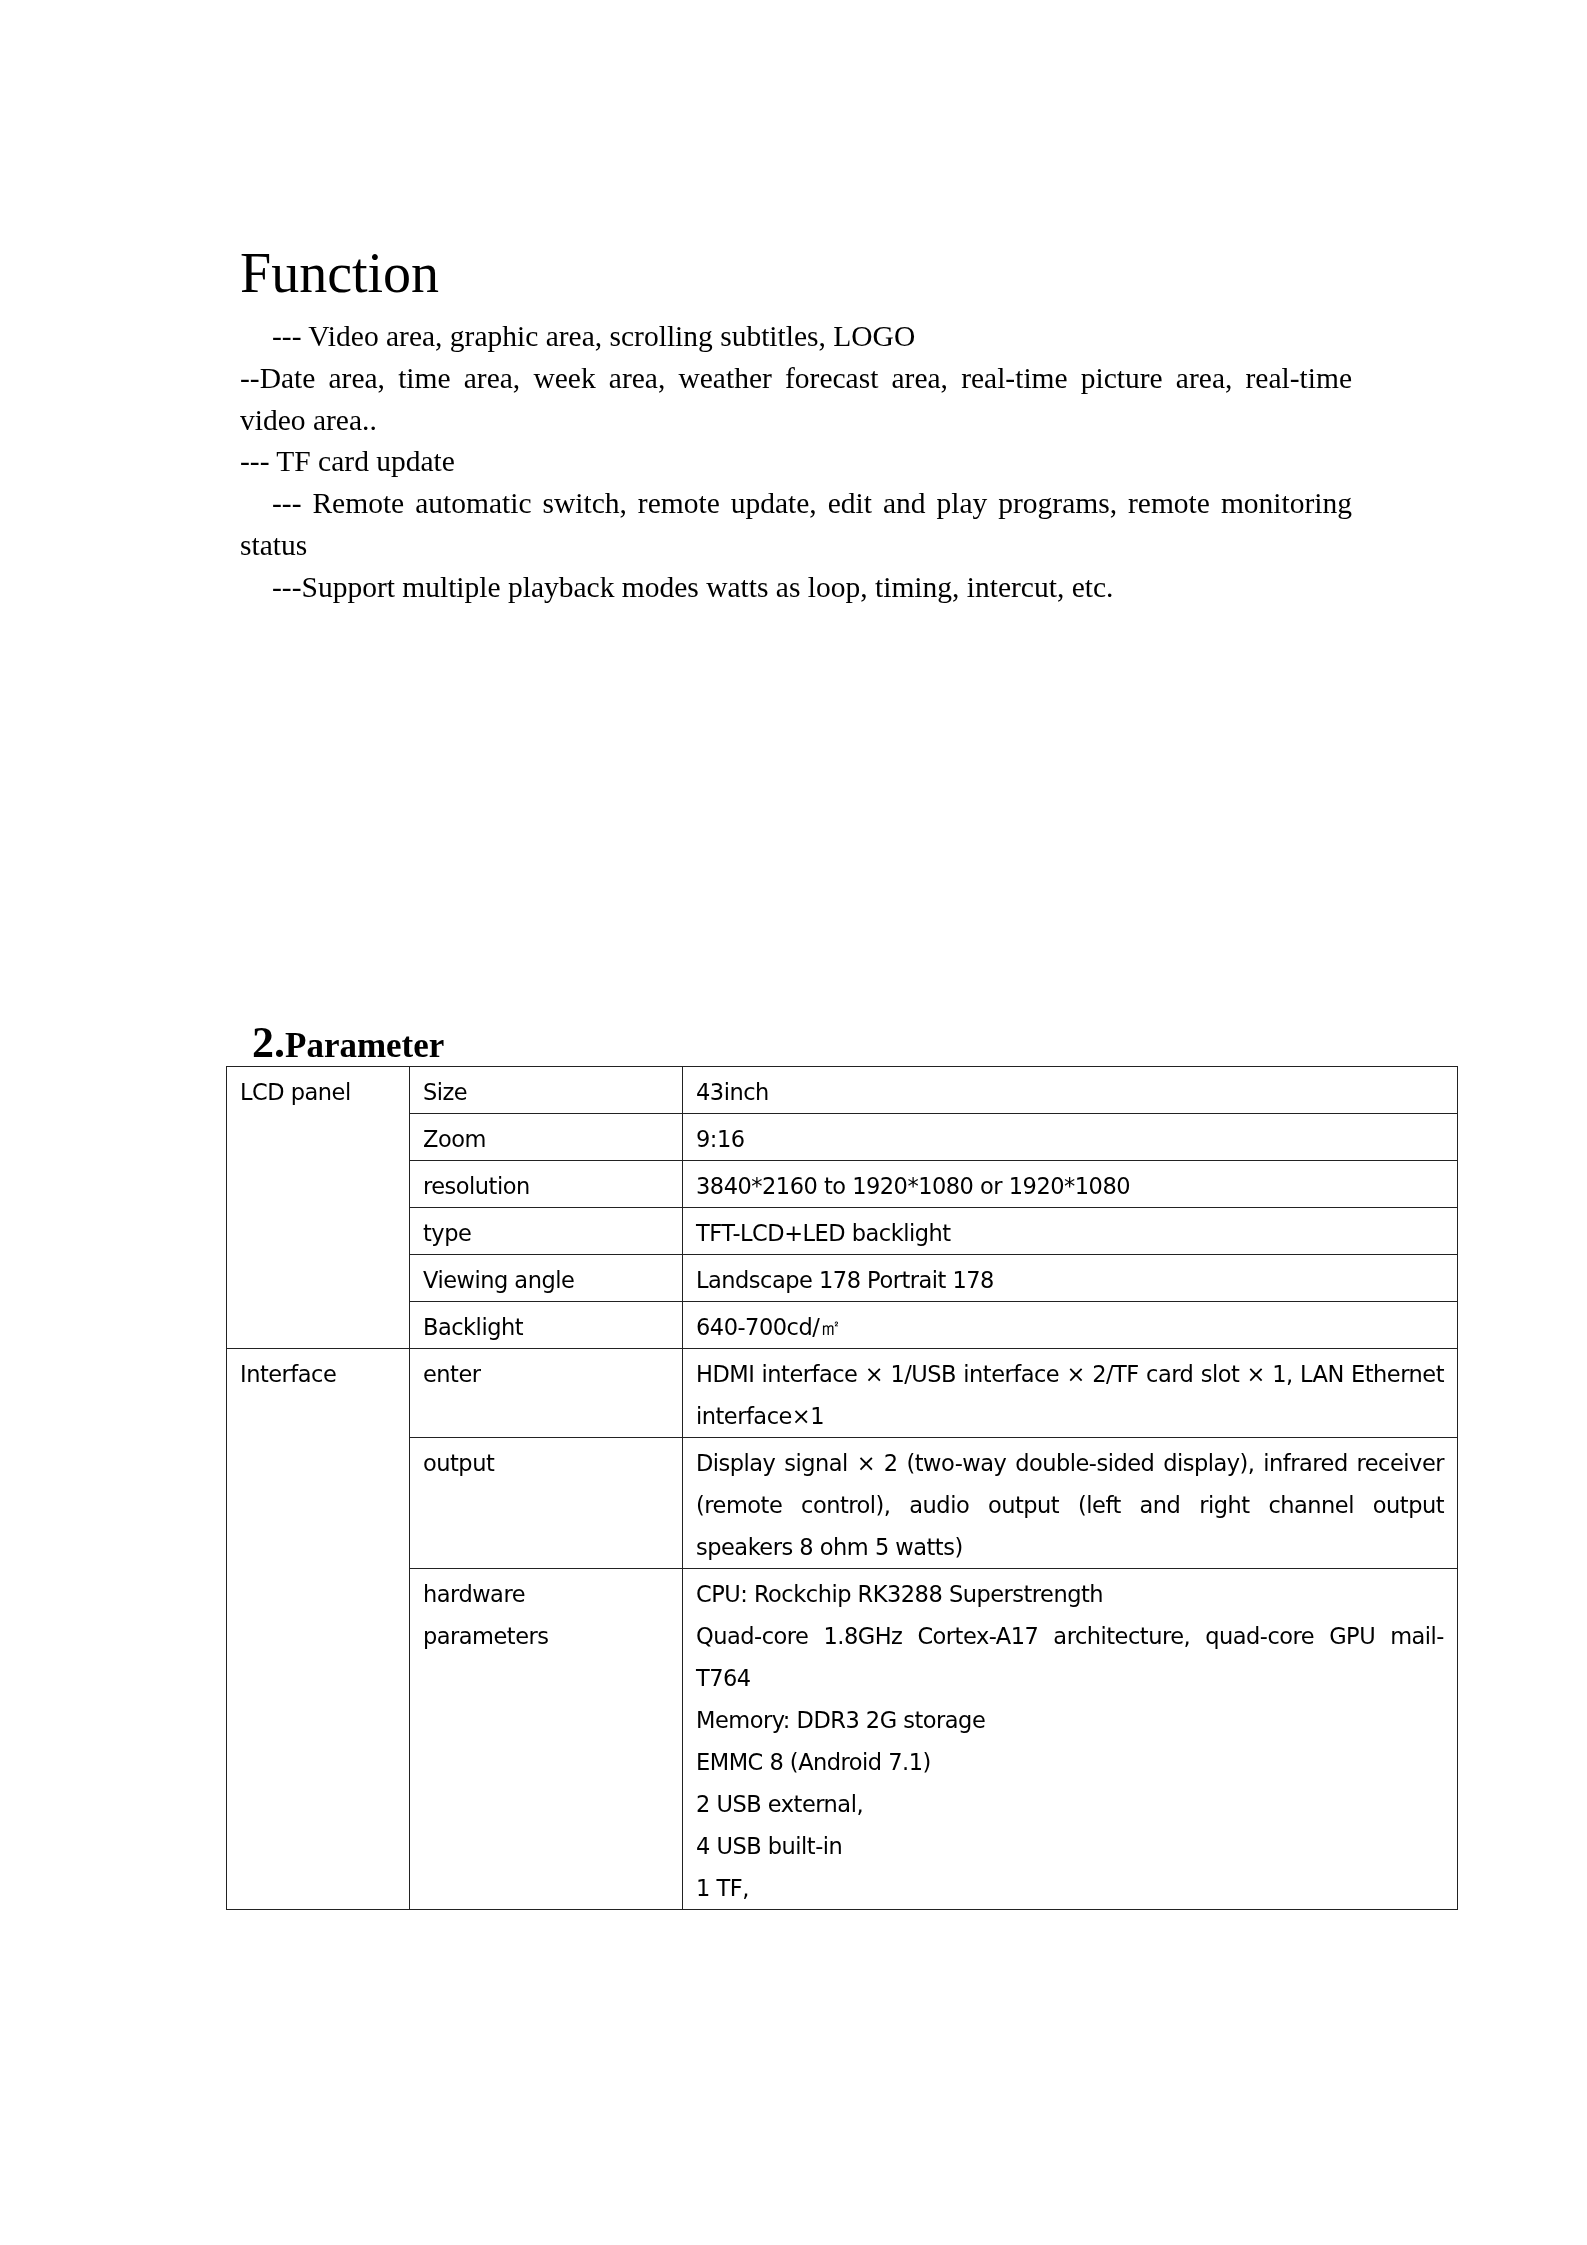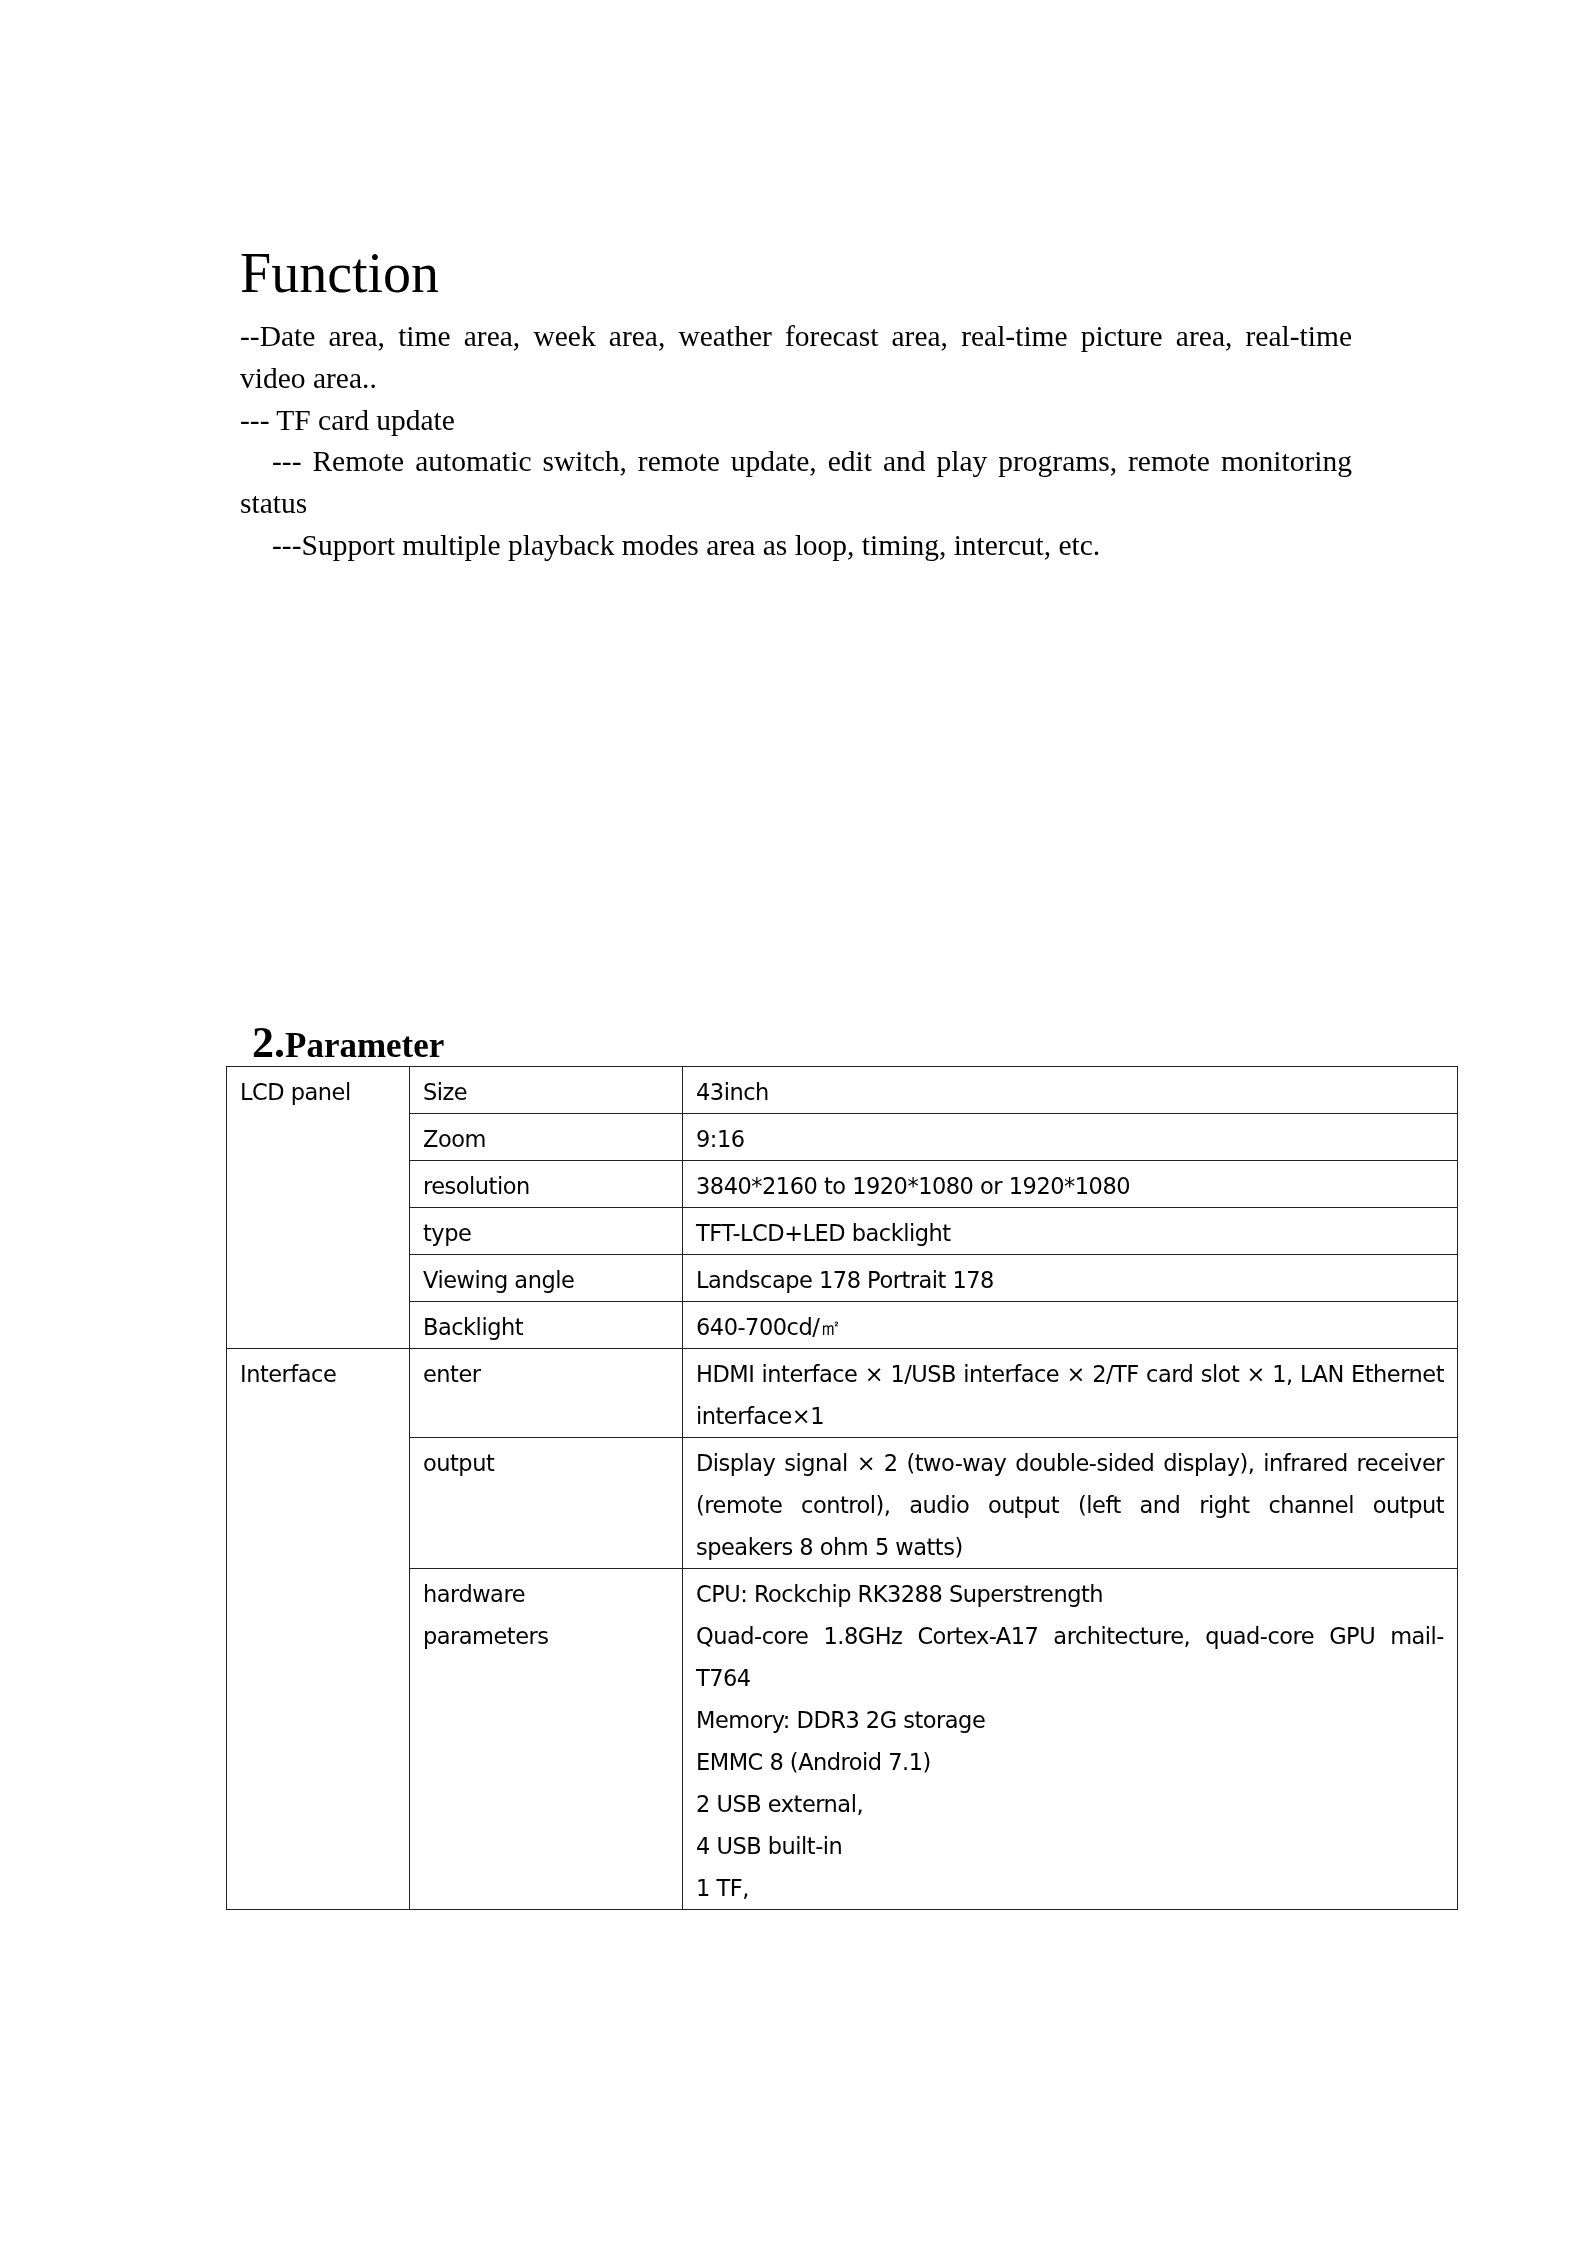--- a/index.html
+++ b/index.html
@@ -46,24 +46,25 @@
     .line { display: block; }
   </style>
 </head>
 <body>
 
 <div class="page">
 
   <h1 class="h1">Function</h1>
 
   <ul class="func-list">
+    <li class="indent">--- Video area, graphic area, scrolling subtitles, LOGO</li>
     <li class="last-left">--Date area, time area, week area, weather forecast area, real-time picture area, real-time video area..</li>
     <li>--- TF card update</li>
     <li class="indent last-left">--- Remote automatic switch, remote update, edit and play programs, remote monitoring status</li>
-    <li class="indent">---Support multiple playback modes area as loop, timing, intercut, etc.</li>
+    <li class="indent">---Support multiple playback modes watts as loop, timing, intercut, etc.</li>
   </ul>
 
   <h2 class="h2"><span class="num">2.</span><span>Parameter</span></h2>
 
   <table class="params">
     <colgroup>
         <col class="c1">
         <col class="c2">
         <col class="c3">
       </colgroup>

